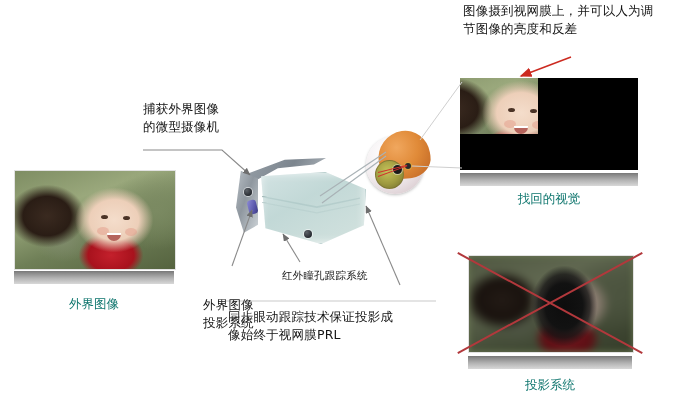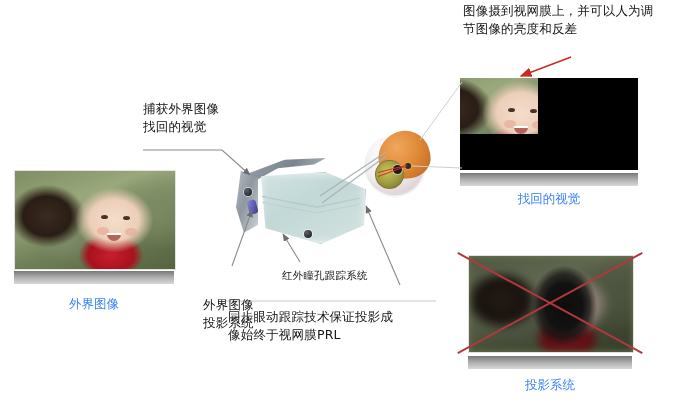--- a/index.html
+++ b/index.html
@@ -10,21 +10,21 @@
     overflow:hidden;
   }
   #stage{position:relative;width:673px;height:418px;}
 
   .txt{position:absolute;color:#141414;font-size:12.5px;line-height:18px;white-space:pre-line;letter-spacing:.2px;}
   .txt-sm{font-size:10.5px;line-height:15px;}
 
   
   .frame{position:absolute;overflow:hidden;background:#000;}
   .shelf{position:absolute;background:linear-gradient(to bottom,#777 0%,#8d8d8d 18%,#b3b3b3 55%,#d8d8d8 100%);}
-  .caption{position:absolute;text-align:center;color:#3b82f6;font-size:12.5px;}
+  .caption{position:absolute;text-align:center;color:#0f766e;font-size:12.5px;}
 
   
   .photo-fb{position:absolute;inset:0;
     background:
       radial-gradient(ellipse 34% 46% at 62% 50%, #f4ddcb 0%, #edcfb9 45%, rgba(237,207,185,0) 72%),
       radial-gradient(ellipse 26% 30% at 60% 86%, #c4202c 0%, #a8121d 55%, rgba(168,18,29,0) 78%),
       radial-gradient(ellipse 30% 40% at 20% 46%, #3a2a20 0%, #2a1d15 50%, rgba(42,29,21,0) 80%),
       radial-gradient(ellipse 24% 28% at 30% 72%, #7e8a6a 0%, rgba(126,138,106,0) 75%),
       radial-gradient(ellipse 40% 50% at 88% 40%, #7b8a62 0%, rgba(123,138,98,0) 80%),
       linear-gradient(160deg,#7e8d63 0%,#9aa87c 32%,#6f7f57 62%,#55633f 100%);
@@ -188,21 +188,21 @@
     <path d="M420,140 L462,82" stroke="#cfcfcf" stroke-width="1" fill="none"></path>
     <path d="M412,166 L462,168" stroke="#cfcfcf" stroke-width="1" fill="none"></path>
 
     <path d="M571,57 L521,76" stroke="#cc2a20" stroke-width="1.5" fill="none" marker-end="url(#ahr)"></path>
   </svg>
 
   <div class="txt" style="left:463px;top:2px;width:200px;">图像摄到视网膜上，并可以人为调
 节图像的亮度和反差</div>
 
   <div class="txt" style="left:143px;top:100px;width:120px;">捕获外界图像
-找回的视觉</div>
+的微型摄像机</div>
 
   <div class="txt" style="left:203px;top:249px;width:80px;margin-top:47px;">外界图像
 投影系统</div>
 
   <div class="txt txt-sm" style="left:282px;top:268px;width:120px;">红外瞳孔跟踪系统</div>
 
   <div class="txt" style="left:228px;top:308px;width:215px;">同步眼动跟踪技术保证投影成
 像始终于视网膜PRL</div>
 
 </div>

